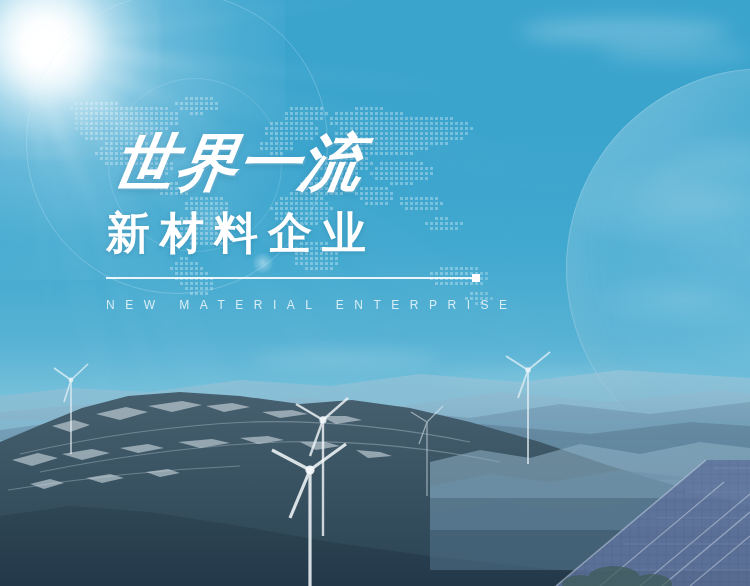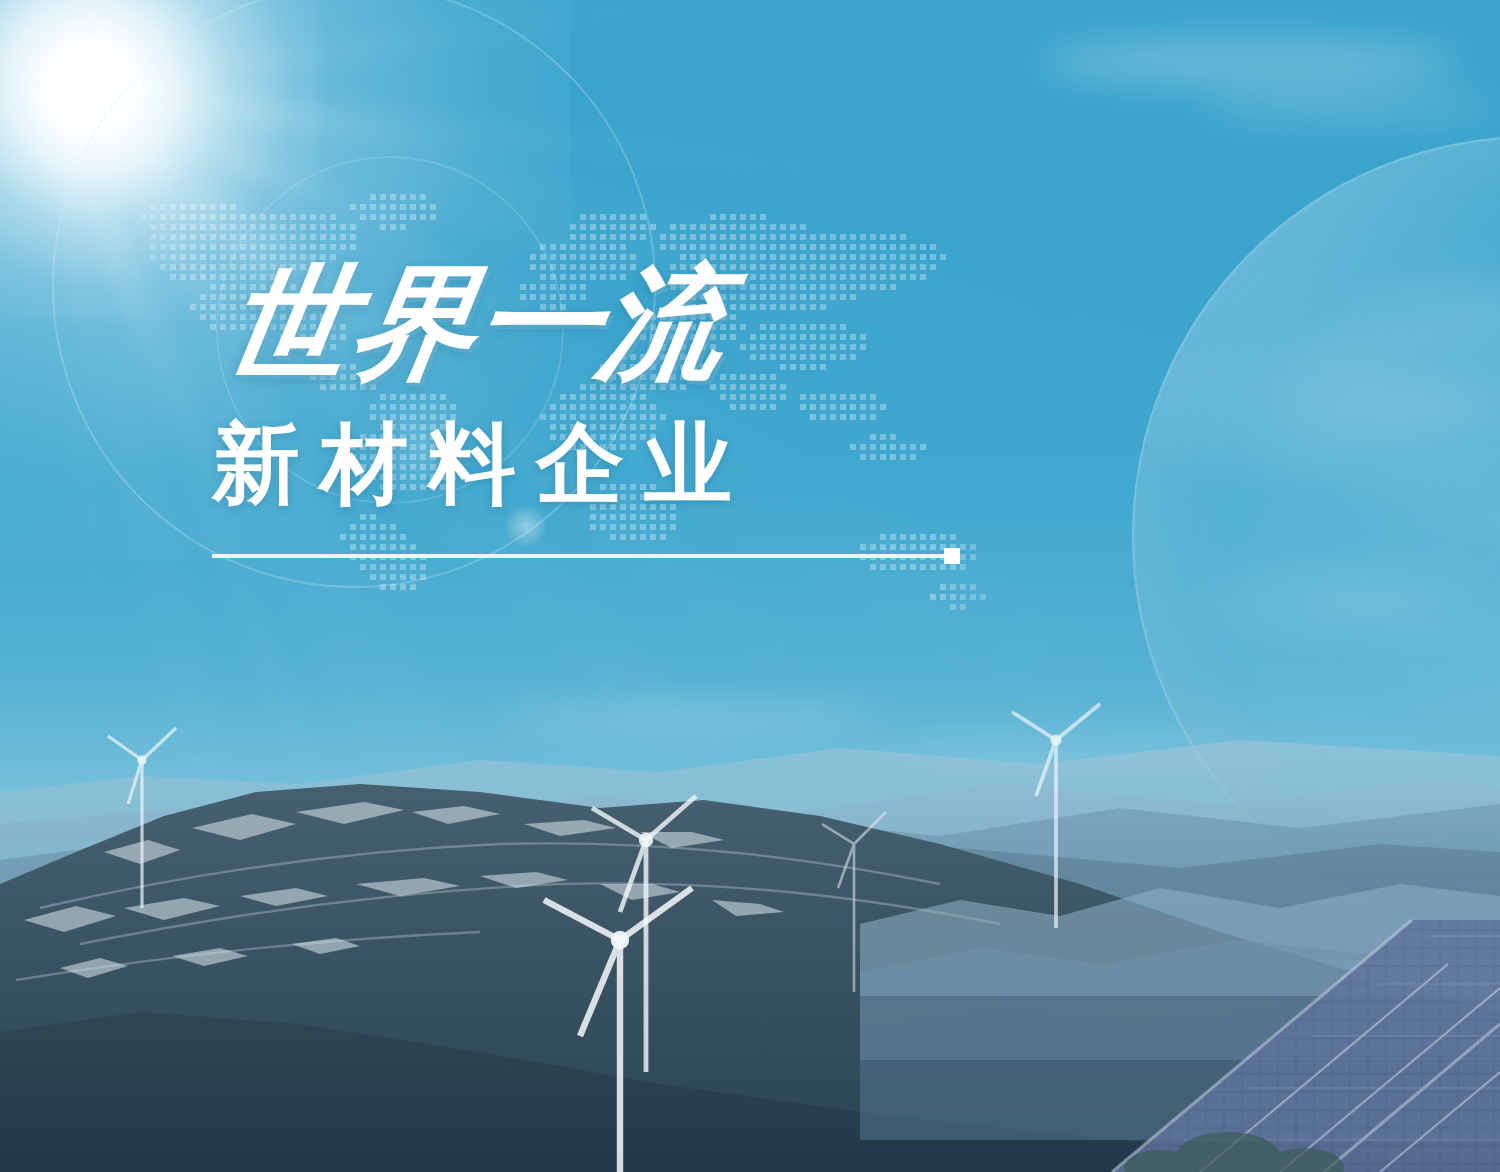--- a/index.html
+++ b/index.html
@@ -1450,15 +1450,16 @@
     <div class="headline-1">
       <span class="hl-emph">世界一流</span>
     </div>
 
     <div class="headline-2">新材料企业</div>
 
     <div class="divider">
       <span class="divider-cap"></span>
     </div>
 
+    <div class="subtitle">NEW MATERIAL ENTERPRISE</div>
   </div>
 
 </div>
 
 </body></html>

